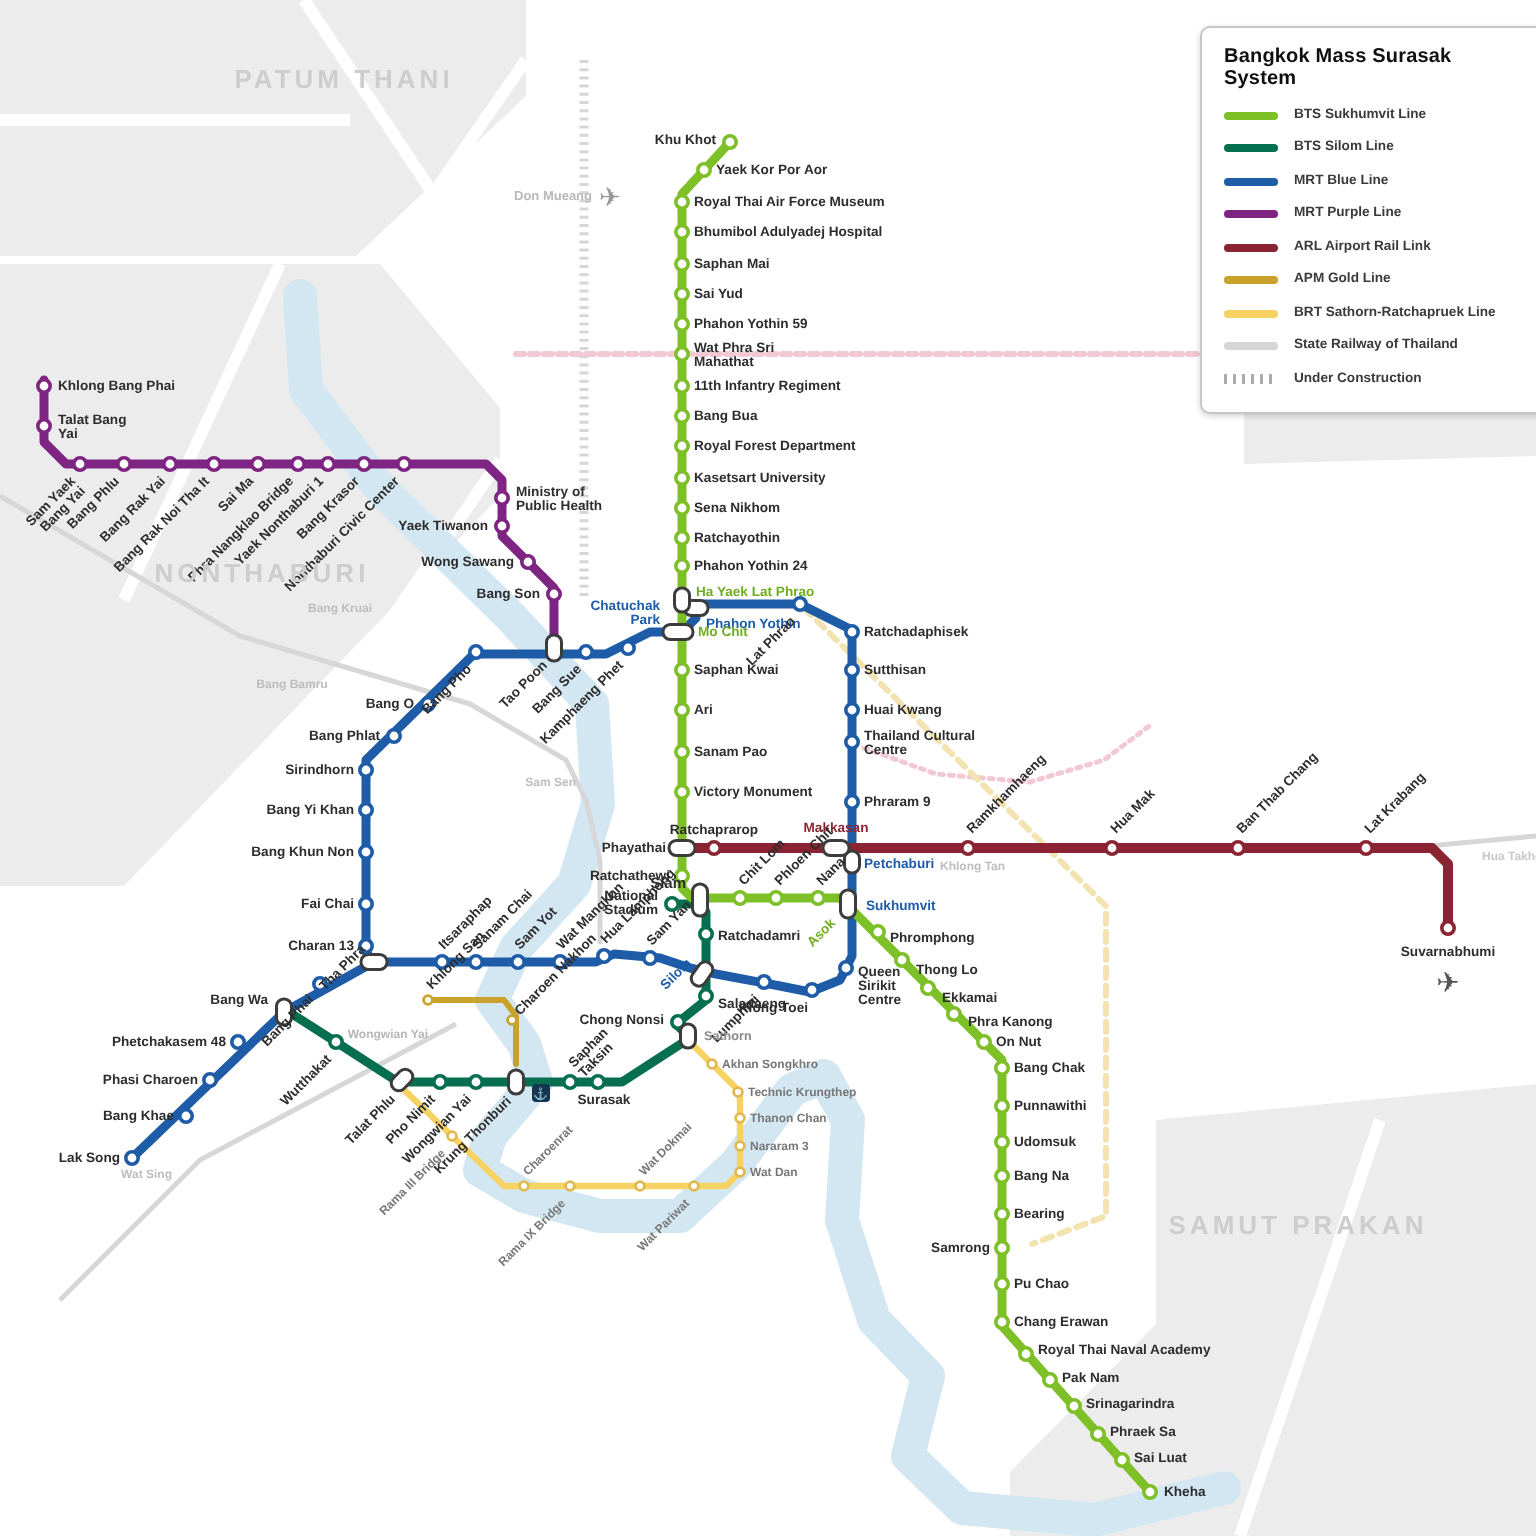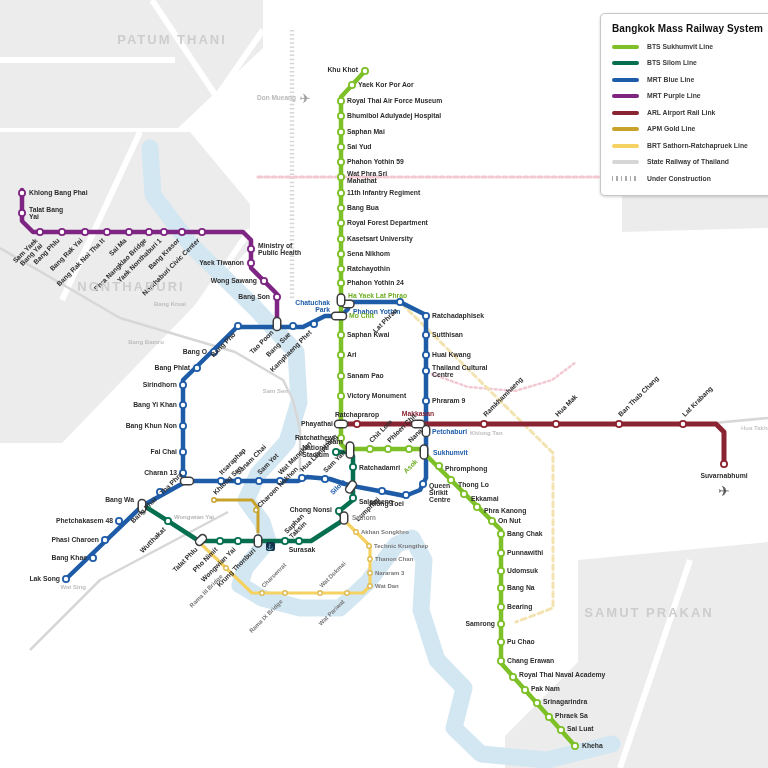--- a/index.html
+++ b/index.html
@@ -318,21 +318,21 @@
       <text x="172" y="44" font-size="13" font-weight="bold" fill="#CDCDCD" text-anchor="middle" letter-spacing="2">PATUM THANI</text>
       <text x="131" y="291" font-size="13" font-weight="bold" fill="#CDCDCD" text-anchor="middle" letter-spacing="2">NONTHABURI</text>
       <text x="649" y="617" font-size="13" font-weight="bold" fill="#CDCDCD" text-anchor="middle" letter-spacing="2">SAMUT PRAKAN</text>
       <text x="305" y="103" font-size="13" fill="#9a9a9a" text-anchor="middle">✈</text>
       <text x="724" y="496" font-size="14" fill="#555555" text-anchor="middle">✈</text>
       <rect x="266" y="542" width="9" height="9" rx="2" fill="#15354f"></rect>
       <text x="270.5" y="549" font-size="6" fill="#fff" text-anchor="middle">⚓</text>
     </svg>
 
   <div class="legend">
-    <h1>Bangkok Mass Railway System</h1>
+    <h1>Bangkok Mass Surasak System</h1>
     <div id="legend-rows">
         <div class="lrow">
           <span class="lswatch" style="background: rgb(125, 192, 39);"></span>
           <span class="llabel">BTS Sukhumvit Line</span>
         </div>
         <div class="lrow">
           <span class="lswatch" style="background: rgb(6, 111, 79);"></span>
           <span class="llabel">BTS Silom Line</span>
         </div>
         <div class="lrow">

